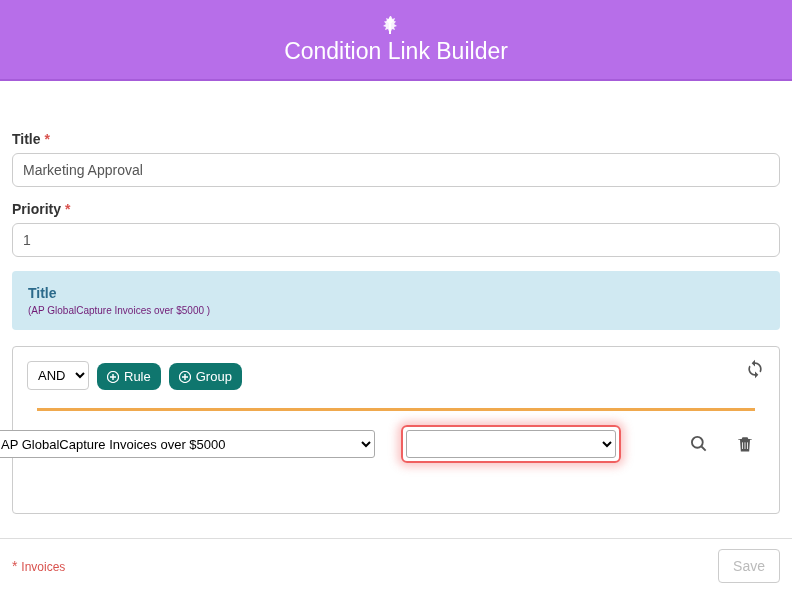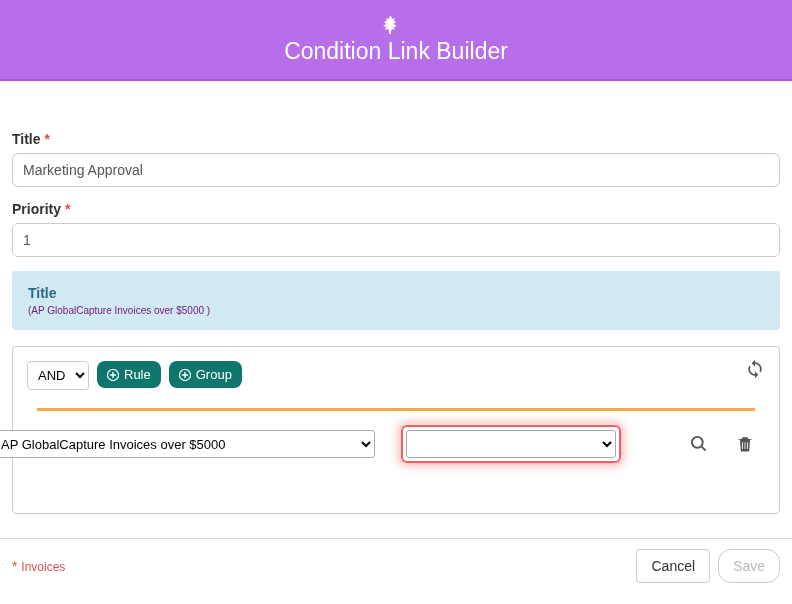--- a/index.html
+++ b/index.html
@@ -67,21 +67,21 @@
   }
   .builder-box {
     border: 1px solid #ccc;
     border-radius: 4px;
     padding: 14px 14px 50px 14px;
     position: relative;
     margin-bottom: 24px;
   }
   .builder-top {
     display: flex;
-    align-items: flex-start;
+    align-items: flex-end;
     gap: 8px;
   }
   .and-select {
     border: 1px solid #ccc;
     border-radius: 4px;
     padding: 5px 6px;
     font-size: 13px;
     background: #fff;
   }
   .btn-grey {
@@ -165,21 +165,20 @@
     border-radius: 4px;
     padding: 8px 14px;
     font-size: 14px;
     cursor: pointer;
     margin-left: 8px;
     color: #333;
   }
   .btn-outline.disabled {
     color: #bbb;
     cursor: not-allowed;
-    border-radius: 13px;
   }
   .plus-circle {
     width: 12px; height: 12px;
     display:inline-block;
   }
 </style>
 </head>
 <body>
 
 <div class="header">
@@ -267,15 +266,14 @@
     </div>
   </div>
 
 </div>
 
 <hr class="hr">
 
 <div class="footer">
   <span><span class="req">*</span> <span class="req-note">Invoices</span></span>
   <span class="footer-spacer"></span>
-  <button class="btn-outline">Cancel</button>
   <button class="btn-outline disabled">Save</button>
 </div>
 
 </body></html>

